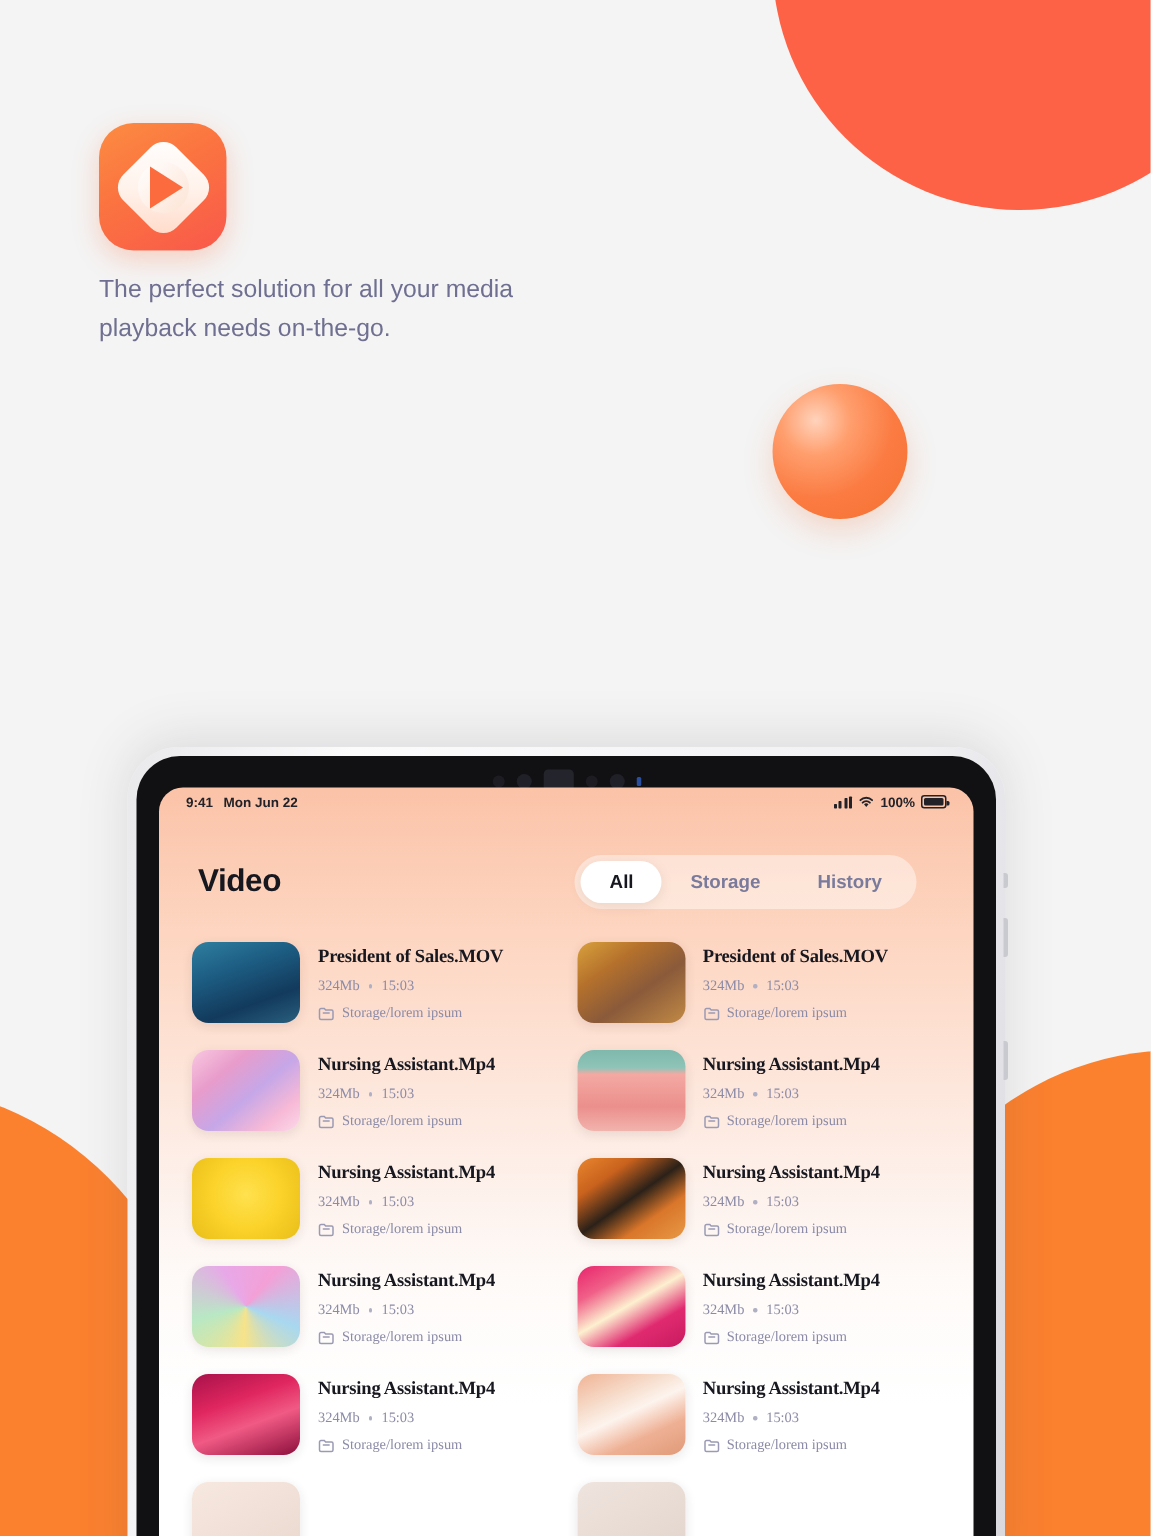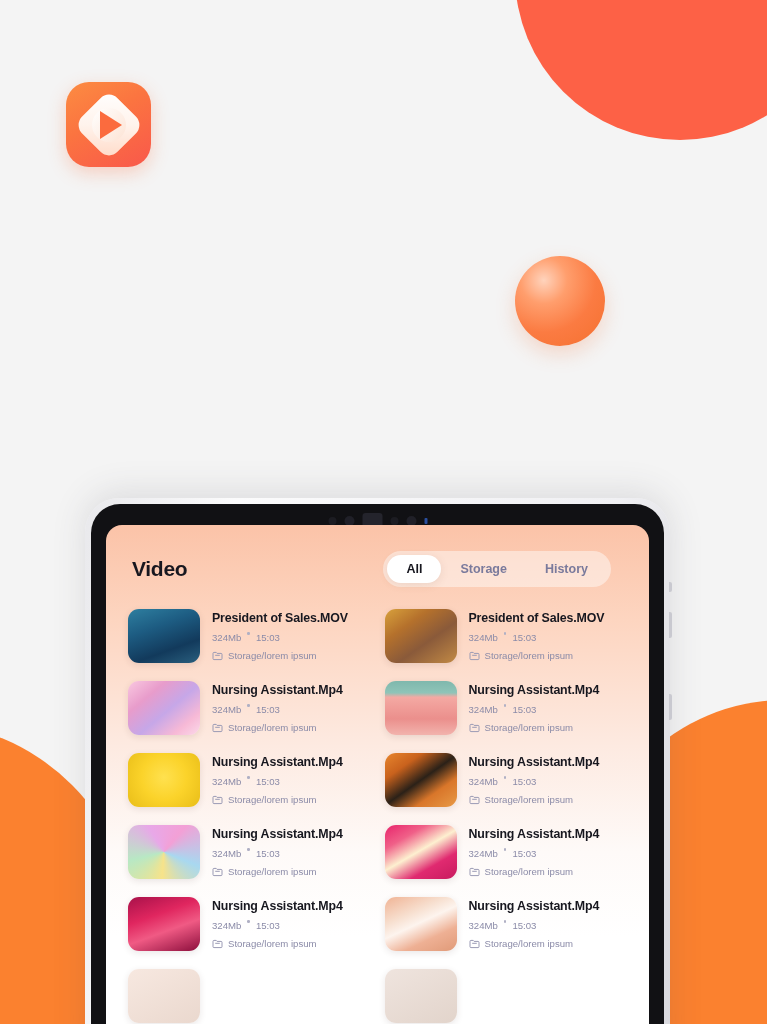--- a/index.html
+++ b/index.html
@@ -154,33 +154,33 @@
     background:#ffffff; color:#17171f;
     box-shadow:0 2px 8px rgba(120,90,80,.13);
   }
 
   
   .grid {
     margin-top:22px; padding:0 22px;
     display:grid; grid-template-columns:1fr 1fr;
     column-gap:14px; row-gap:18px;
   }
-  .item { display:flex; gap:12px; align-items:flex-start; }
+  .item { display:flex; gap:12px; align-items:flex-start;font-family:Liberation Serif, serif; }
   .thumb {
     width:72px; height:54px; border-radius:11px; flex:0 0 auto;
     background-size:cover; box-shadow:0 2px 7px rgba(60,40,40,.11);
   }
   .meta { padding-top:2px; min-width:0; }
   .name {
     font-size:12.4px; font-weight:bold; color:#17171f;
     letter-spacing:-.15px; white-space:nowrap;
   }
   .sub {
     margin-top:7px; font-size:9.6px; color:#8b8ba8;
-    display:flex; gap:6px;
+    display:flex; align-items:center; gap:6px;
   }
   .dot { width:2.6px; height:2.6px; border-radius:50%; background:#b0b0c4; }
   .path {
     margin-top:7px; font-size:9.6px; color:#8b8ba8;
     display:flex; align-items:center; gap:5px;
   }
   .folder-icon { flex:0 0 auto; }
 
   
   .t-jar   { background:linear-gradient(160deg,#2e7fa0 0%,#1d5c82 35%,#123a5c 70%,#2a5f7e 100%); }
@@ -204,20 +204,21 @@
   <div class="blob-bl"></div>
   <div class="blob-br"></div>
 </div>
 
 <div class="hero">
   <div class="app-logo">
     <div class="logo-diamond"></div>
     <div class="logo-ring"></div>
     <div class="logo-play"></div>
   </div>
+  <p class="hero-sub">The perfect solution for all your media playback needs on-the-go.</p>
 </div>
 
 <div class="sphere"></div>
 
 <div class="tablet">
   <div class="tablet-bezel">
 
     <div class="sensor-array">
       <div class="sensor-dot"></div>
       <div class="sensor-dot b"></div>
@@ -226,20 +227,43 @@
       <div class="sensor-dot b"></div>
       <div class="sensor-led"></div>
     </div>
 
     <div class="side-btn s1"></div>
     <div class="side-btn s2"></div>
     <div class="side-btn s3"></div>
 
     <div class="screen">
 
+      <div class="statusbar">
+        <div class="sb-left">
+          <span>9:41</span>
+          <span>Mon Jun 22</span>
+        </div>
+        <div class="sb-right">
+          <span class="sig">
+              <i></i>
+              <i></i>
+              <i></i>
+              <i></i>
+            </span>
+          <svg width="11" height="9" viewBox="0 0 11 9">
+            <path d="M5.5 8 L7 6.1 A2.4 2.4 0 0 0 4 6.1 Z" fill="#222228"></path>
+            <path d="M1.6 3.4 A5.6 5.6 0 0 1 9.4 3.4" stroke="#222228" stroke-width="1.3" fill="none" stroke-linecap="round"></path>
+            <path d="M3.1 5.1 A3.5 3.5 0 0 1 7.9 5.1" stroke="#222228" stroke-width="1.3" fill="none" stroke-linecap="round"></path>
+          </svg>
+          <span>100%</span>
+          <span class="batt">
+              <i></i>
+            </span>
+        </div>
+      </div>
 
       <div class="app-head">
         <div class="app-title">Video</div>
         <div class="segmented">
           <div class="seg active">All</div>
           <div class="seg">Storage</div>
           <div class="seg">History</div>
         </div>
       </div>
 

